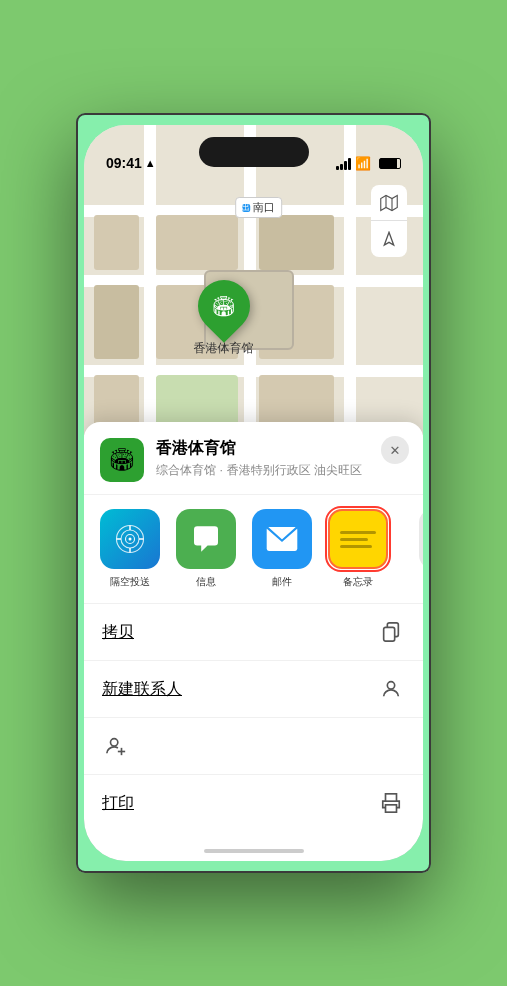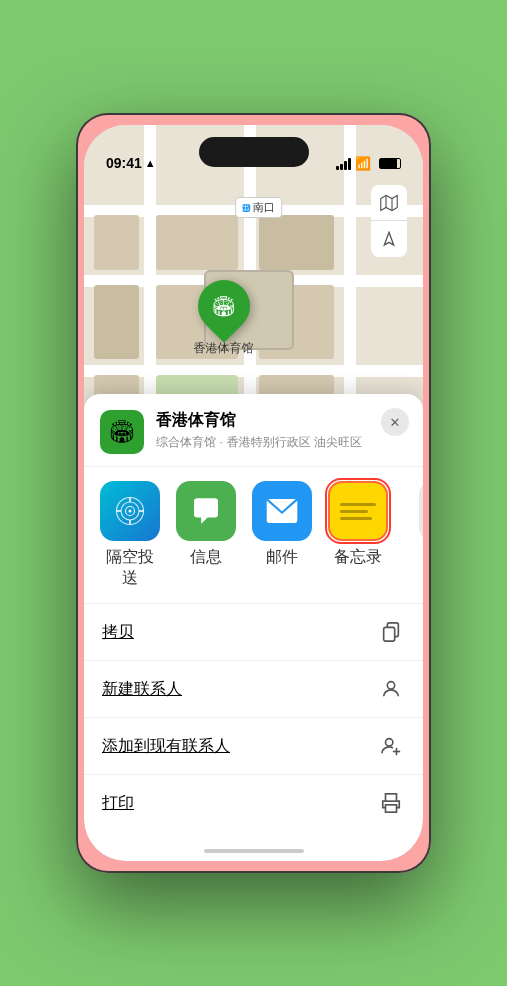--- a/index.html
+++ b/index.html
@@ -8,22 +8,22 @@
       display: flex;
       justify-content: center;
       align-items: center;
       min-height: 100vh;
       font-family: -apple-system, 'SF Pro Display', 'Helvetica Neue', sans-serif;
     }
 
     .phone-frame {
       width: 355px;
       height: 760px;
-      background: #fca5a5;
-      border-radius: 32px;
+      background: #86efac;
+      border-radius: 9px;
       position: relative;
       box-shadow: 0 30px 80px rgba(0,0,0,0.5), inset 0 0 0 2px #3a3a3a;
       overflow: hidden;
     }
 
     .phone-screen {
       position: absolute;
       top: 12px;
       left: 8px;
       right: 8px;
@@ -337,21 +337,21 @@
       background: #2196f3;
     }
 
     .share-icon.notes {
       background: #ffd600;
       border: 2px solid #ff6b35;
       position: relative;
     }
 
     .share-label {
-      font-size: 16px;
+      font-size: 10px;
       color: #333;
       text-align: center;
     }
 
     
     .notes-lines {
       display: flex;
       flex-direction: column;
       gap: 4px;
       padding: 8px;
@@ -595,21 +595,20 @@
           <span class="menu-item-label">新建联系人</span>
           <div class="menu-item-icon">
             <svg width="22" height="22" viewBox="0 0 24 24" fill="none" stroke="#555" stroke-width="1.8">
               <circle cx="12" cy="8" r="4"></circle>
               <path d="M4,20 C4,16 8,13 12,13 C16,13 20,16 20,20"></path>
             </svg>
           </div>
         </div>
 
         <div class="menu-item">
-          <span class="menu-item-label">添加到现有联系人</span>
           <div class="menu-item-icon">
             <svg width="22" height="22" viewBox="0 0 24 24" fill="none" stroke="#555" stroke-width="1.8">
               <circle cx="10" cy="8" r="4"></circle>
               <path d="M2,20 C2,16 6,13 10,13 C11.5,13 12.9,13.4 14.1,14.1"></path>
               <line x1="18" y1="14" x2="18" y2="22"></line>
               <line x1="14" y1="18" x2="22" y2="18"></line>
             </svg>
           </div>
         </div>
 

